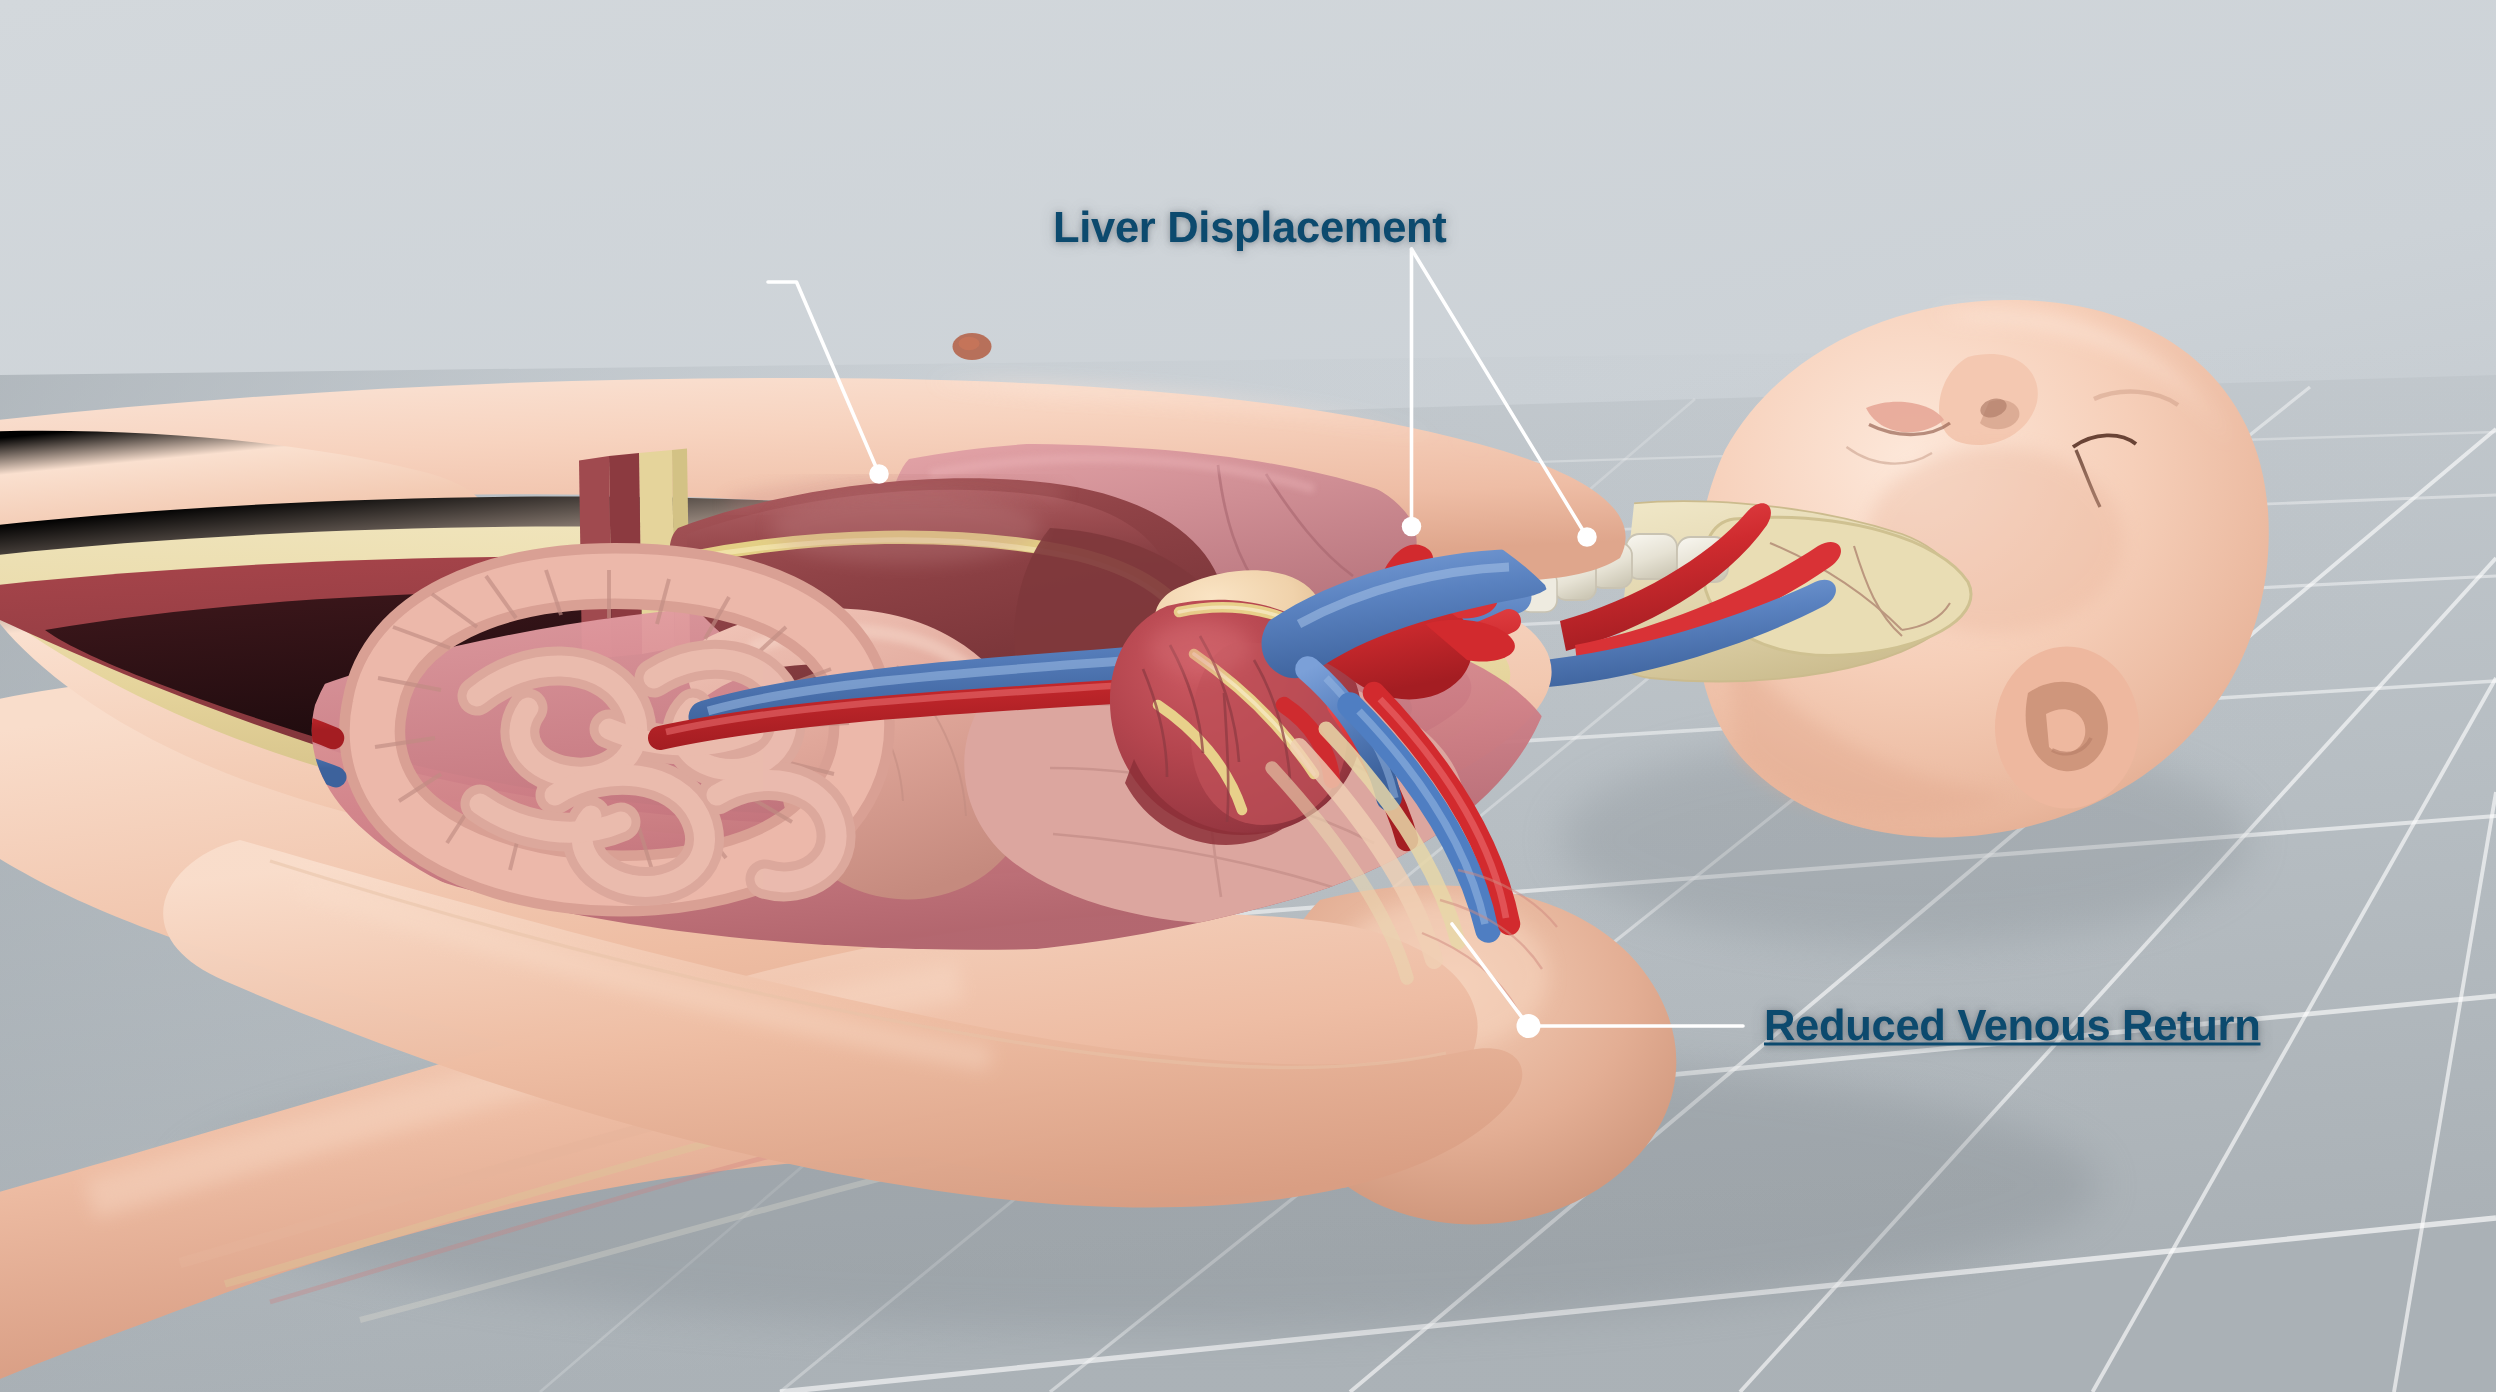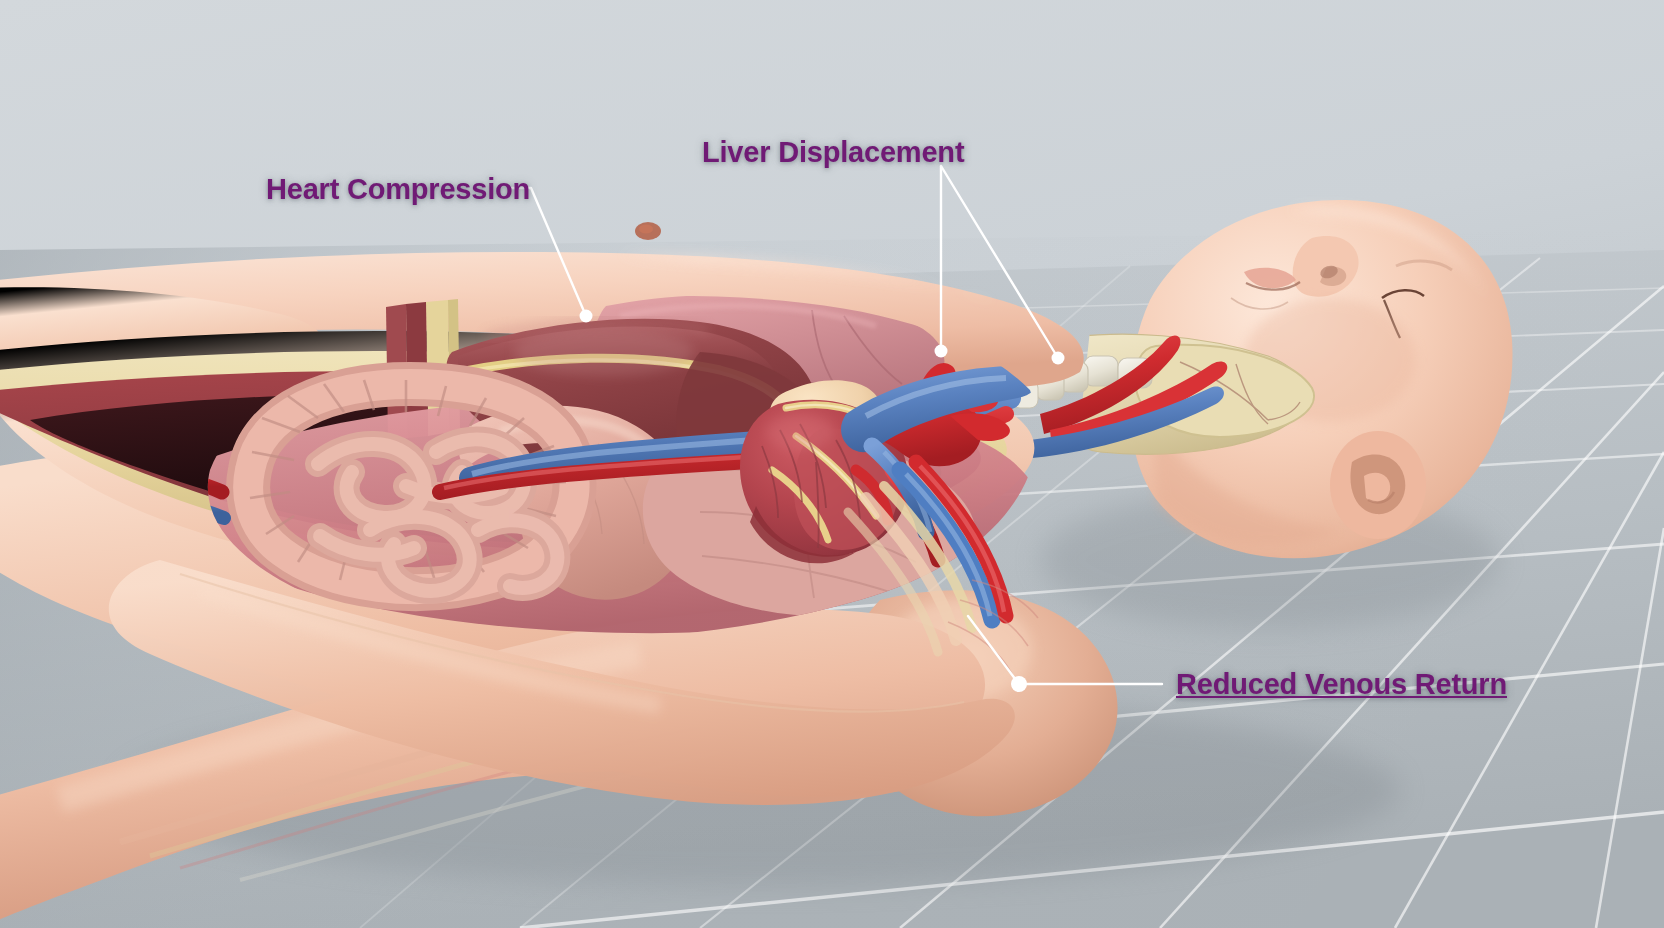--- a/index.html
+++ b/index.html
@@ -8,21 +8,21 @@
   #stage{
     position:relative;
     width:1664px;height:928px;
     overflow:hidden;
     background:#cfd5da;
   }
   #stage svg{position:absolute;top:0;left:0;width:1664px;height:928px;display:block;}
 
   .callout-text{
     position:absolute;
-    color:#701a75;
+    color:#0c4a6e;
     font-family:"Liberation Sans",sans-serif;
     font-weight:700;
     font-size:29px;
     letter-spacing:-0.2px;
     white-space:nowrap;
     text-shadow:0 1px 4px rgba(70,80,90,.45), 0 0 10px rgba(80,90,100,.25);
     pointer-events:auto;
   }
   #lbl-heart{left:266px;top:173px;}
   #lbl-liver{left:702px;top:136px;}
@@ -647,19 +647,18 @@
 
         <g>
           <path d="M 968 616 L 1019 684 L 1162 684"></path>
           <circle cx="1019" cy="684" r="8" fill="#ffffff" stroke="none"></circle>
         </g>
       </g>
 
     </g>
   </svg>
 
-  <div class="callout-text" id="lbl-heart">Heart Compression</div>
 
   <div class="callout-text" id="lbl-liver">Liver Displacement</div>
 
   <div class="callout-text" id="lbl-venous">Reduced Venous Return</div>
 
 </div>
 
 </body></html>

